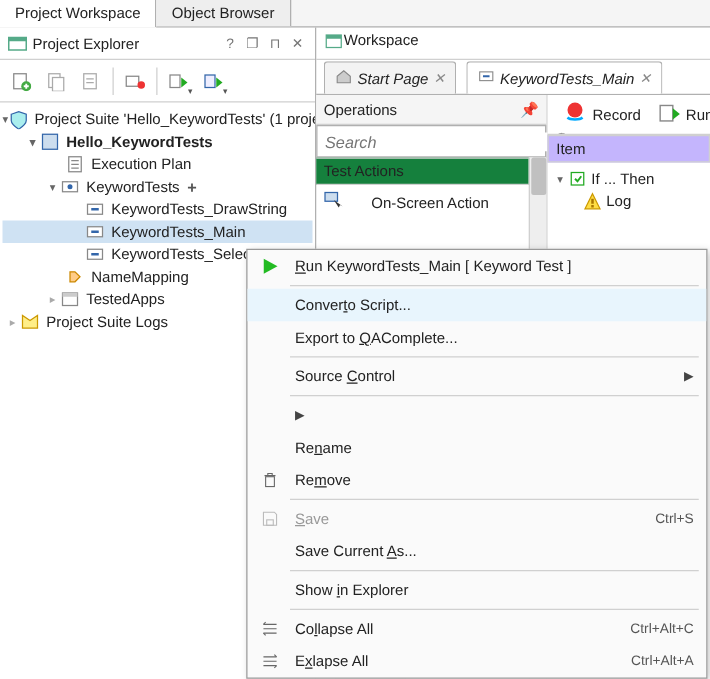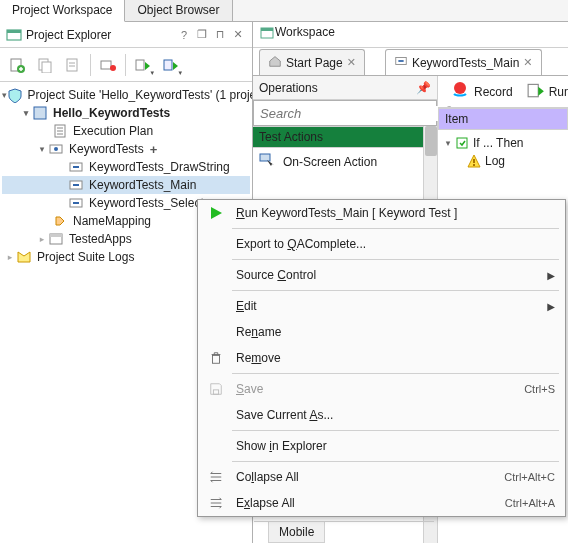--- a/index.html
+++ b/index.html
@@ -33,33 +33,33 @@
 .tree-row .arrow { width: 12px; height: 12px; display: inline-flex; align-items: center; justify-content: center; color: #666; font-size: 9px; }
 .tree-row .icon { width: 16px; height: 16px; margin-right: 3px; display: inline-flex; align-items: center; justify-content: center; }
 .tree-row.bold { font-weight: bold; }
 .tree-row.selected { background: #cfe2f3; }
 .tree-row .label { padding: 1px 2px; }
 .ind { display: inline-block; }
 .plus-badge { color: #555; font-size: 13px; margin-left: 4px; font-weight: bold; }
 
 
 .ws-header { display: flex; align-items: flex-start; padding: 3px 6px; border-bottom: 1px solid #d0d0d0; height: 26px; }
-.ws-tabs { display: flex; border-bottom: 1px solid #b0b0b0; height: 28px; align-items: flex-end; padding: 0 6px; gap: 20px; }
+.ws-tabs { display: flex; border-bottom: 1px solid #b0b0b0; height: 28px; align-items: flex-end; padding: 0 6px; gap: 8px; font-style: italic; }
 .ws-tab { display: flex; align-items: center; padding: 4px 8px; border: 1px solid #b0b0b0; border-bottom: none; background: #f3f3f3; cursor: pointer; gap: 4px; border-radius: 3px 3px 0 0; }
 .ws-tab.active { background: #fff; }
 .ws-tab .close { color: #888; font-size: 11px; }
 
 .ws-body { display: flex; flex: 1; }
 .ops-panel { width: 185px; border-right: 1px solid #d0d0d0; display: flex; flex-direction: column; }
 .ops-header { display: flex; align-items: center; padding: 4px 6px; border-bottom: 1px solid #d0d0d0; background: #f5f5f5; height: 24px; }
 .ops-header .pin { margin-left: auto; color: #888; }
 .search-box { border: 1px solid #b0b0b0; margin: 0; display: flex; align-items: center; padding: 3px 6px; height: 26px; gap: 6px; }
 .search-box input { border: none; outline: none; flex: 1; font-style: italic; color: #777; font-size: 13px; }
 .ops-list-header { background: #15803d; padding: 3px 6px; border-bottom: 1px solid #d0d0d0; border-top: 1px solid #d0d0d0; }
-.op-item { padding: 4px 6px; display: flex; align-items: center; gap: 8px; cursor: pointer; }
+.op-item { padding: 4px 6px; display: flex; align-items: center; gap: 22px; cursor: pointer; }
 .ops-scroll { width: 14px; background: #eee; border-left: 1px solid #d0d0d0; position: relative; }
 .ops-thumb { position: absolute; top: 0; left: 1px; width: 12px; height: 30px; background: #c0c0c0; border-radius: 2px; }
 
 .test-area { flex: 1; display: flex; flex-direction: column; min-width: 0; }
 .rec-bar { display: flex; align-items: center; gap: 6px; padding: 4px 8px; border-bottom: 1px solid #d0d0d0; height: 32px; }
 .rec-btn { display: flex; align-items: center; gap: 4px; cursor: pointer; padding: 2px 4px; }
 .item-header { background: #c4b5fd; border: 1px solid #d0d0d0; padding: 3px 6px; margin: 0; }
 .test-tree { padding: 4px; flex: 1; }
 .test-tree .tree-row { height: 18px; }
 
@@ -366,34 +366,37 @@
 <div class="ctx-menu">
   <div class="ctx-item">
     <span class="mi-icon">
         <svg width="16" height="16" viewBox="0 0 16 16">
           <path d="M3 2l11 6-11 6z" fill="#2b2"></path>
         </svg>
       </span>
     <span class="mi-label"><span class="ul">R</span><span>un KeywordTests_Main  [ Keyword Test ]</span></span>
   </div>
   <div class="ctx-sep"></div>
+  <div class="ctx-item highlight">
+    <span class="mi-icon"></span>
+    <span class="mi-label"><span>Conver</span><span class="ul">t</span><span>o Script...</span></span>
+  </div>
   <div class="ctx-item">
     <span class="mi-icon"></span>
     <span class="mi-label"><span>Export to </span><span class="ul">Q</span><span>AComplete...</span></span>
   </div>
   <div class="ctx-sep"></div>
   <div class="ctx-item">
     <span class="mi-icon"></span>
       <span class="mi-label"><span>Source </span><span class="ul">C</span><span>ontrol</span></span>
       <span class="mi-arrow">▶</span>
   </div>
   <div class="ctx-sep"></div>
   <div class="ctx-item">
     <span class="mi-icon"></span>
-      <span class="mi-label"><span class="ul">E</span><span>dit</span></span>
       <span class="mi-arrow">▶</span>
   </div>
   <div class="ctx-item">
     <span class="mi-icon"></span>
       <span class="mi-label"><span>Re</span><span class="ul">n</span><span>ame</span></span>
   </div>
   <div class="ctx-item">
     <span class="mi-icon">
         <svg width="14" height="14" viewBox="0 0 16 16">
           <rect x="4" y="5" width="8" height="9" fill="none" stroke="#666"></rect>

